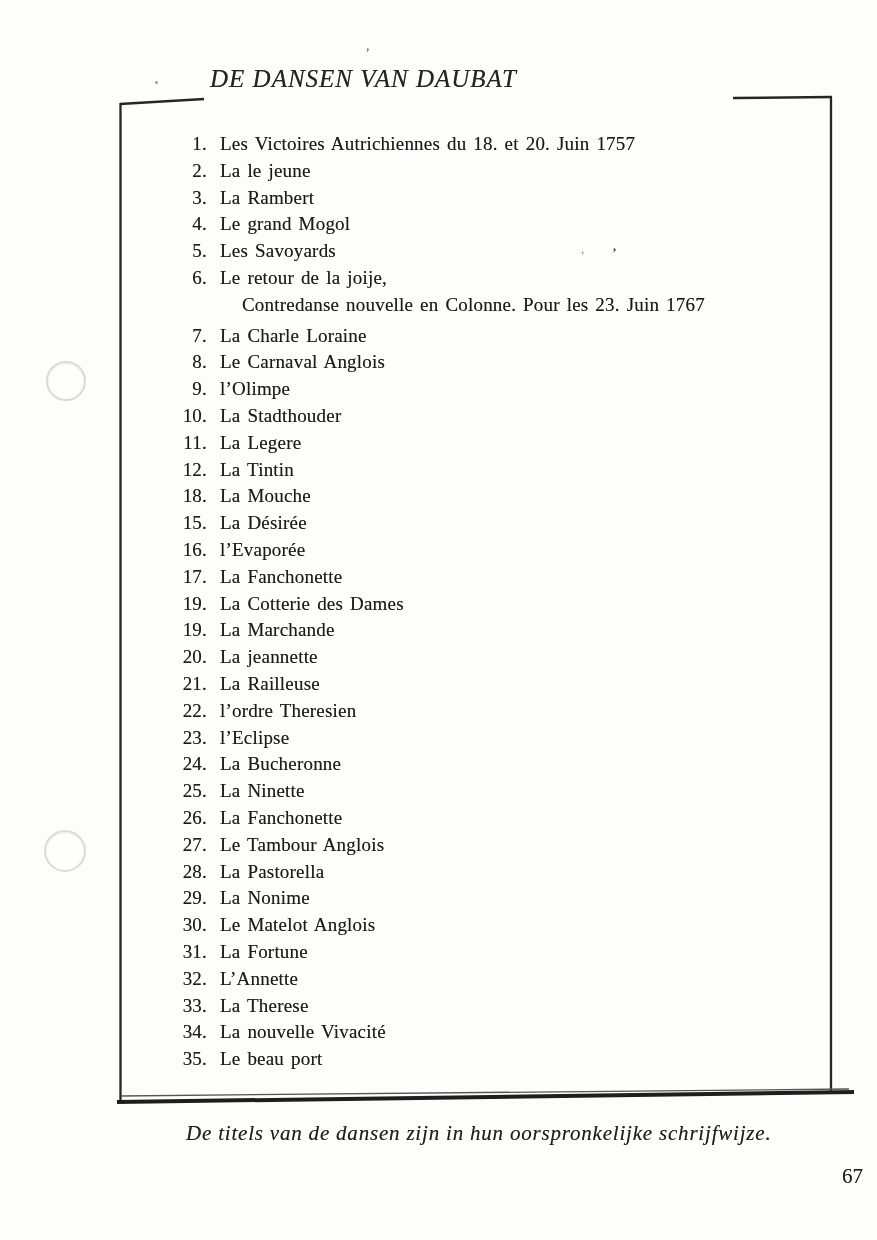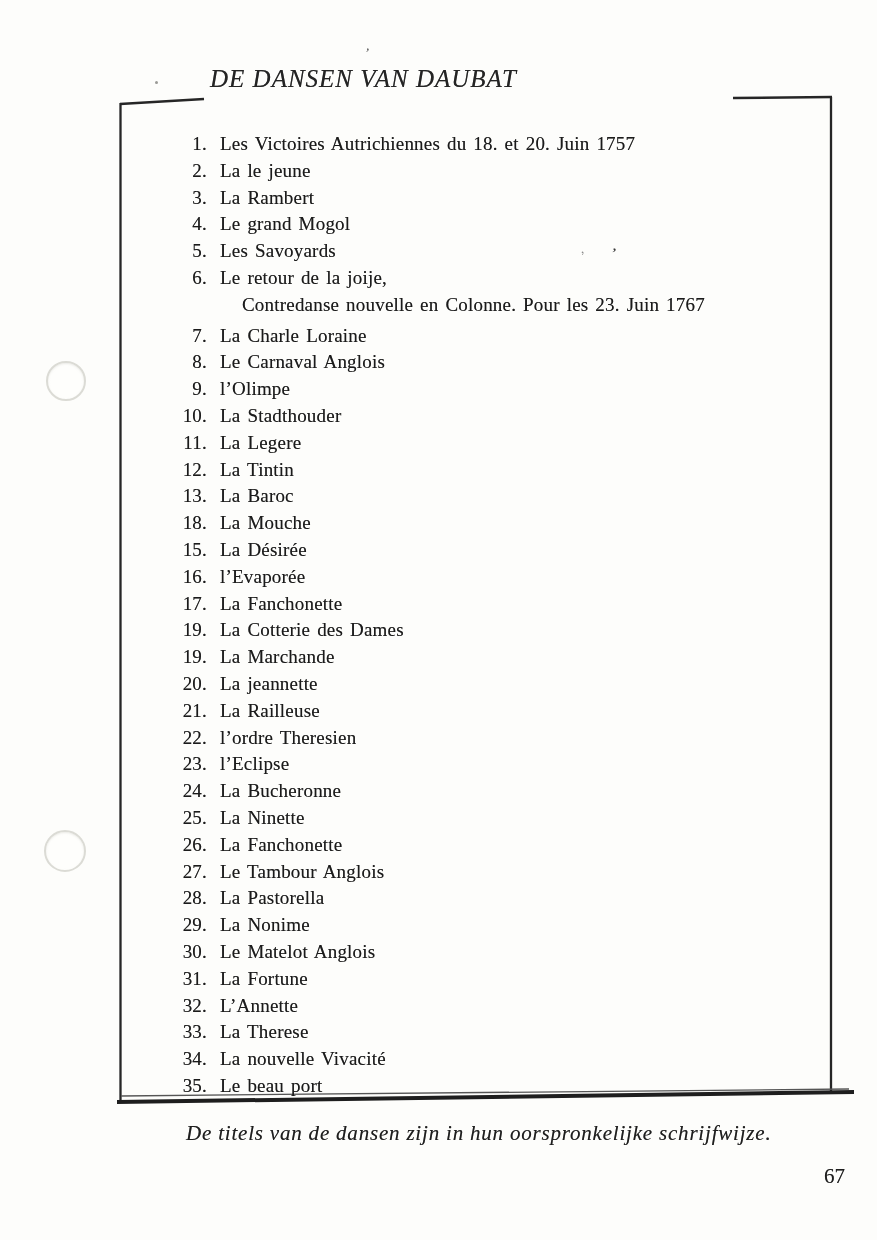--- a/index.html
+++ b/index.html
@@ -30,21 +30,21 @@
   .row .num{flex:0 0 47px;width:47px;text-align:right;}
   .row .body{margin-left:13px;}
   .sub{padding-left:22px;}
   .footer{
     position:absolute;left:186px;top:1121px;
     font-style:italic;font-size:21px;letter-spacing:.8px;
     white-space:nowrap;color:#1e1e1e;
     text-shadow:0 0 .4px rgba(20,20,20,.5);
   }
   .pagenum{
-    position:absolute;left:824px;top:1164px;
+    position:absolute;left:842px;top:1164px;
     font-size:21px;color:#1e1e1e;
     text-shadow:0 0 .4px rgba(20,20,20,.5);
   }
   .hole{
     position:absolute;border-radius:50%;
     border:2px solid #dbdbd5;
     box-shadow:inset 0 1px 2px rgba(200,200,195,.35);
     background:#fefefc;
   }
   .hole-1{left:46px;top:361px;width:36px;height:36px;}
@@ -155,26 +155,20 @@
           <div>La Legere</div>
         </span>
       </div>
       <div class="row">
         <span class="num">12.</span>
         <span class="body">
           <div>La Tintin</div>
         </span>
       </div>
       <div class="row">
-        <span class="num">13.</span>
-        <span class="body">
-          <div>La Baroc</div>
-        </span>
-      </div>
-      <div class="row">
         <span class="num">18.</span>
         <span class="body">
           <div>La Mouche</div>
         </span>
       </div>
       <div class="row">
         <span class="num">15.</span>
         <span class="body">
           <div>La Désirée</div>
         </span>

